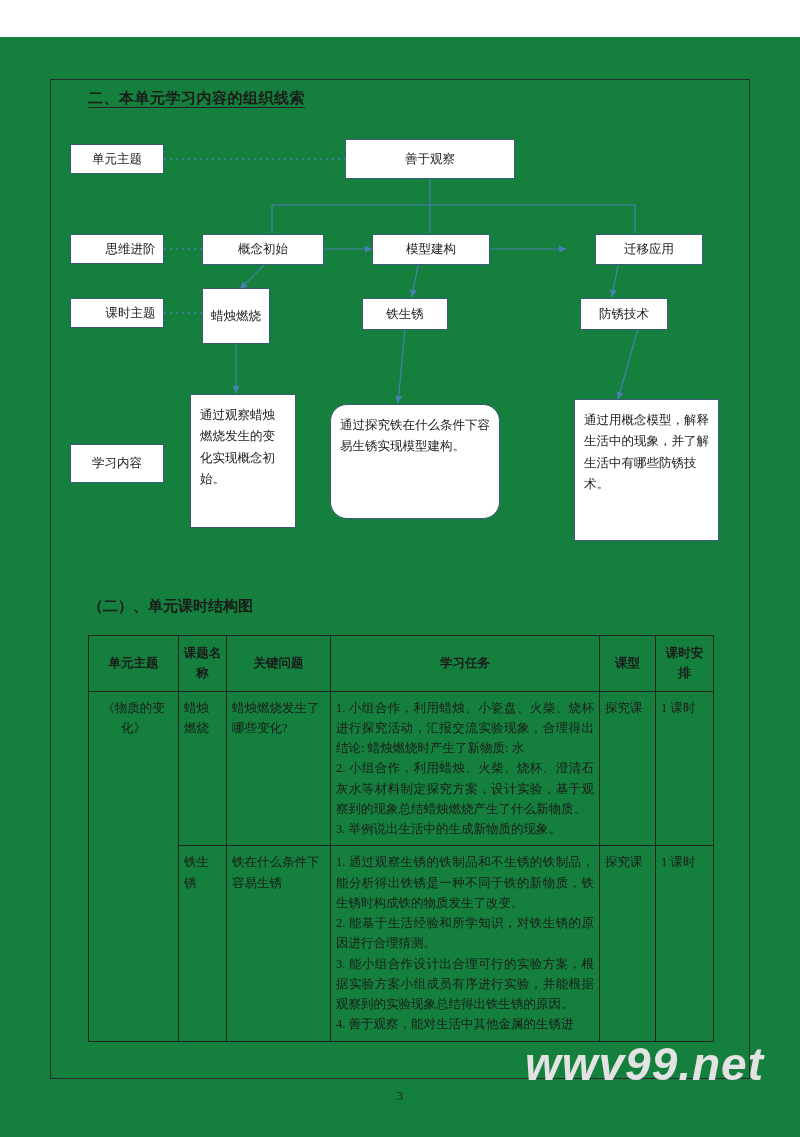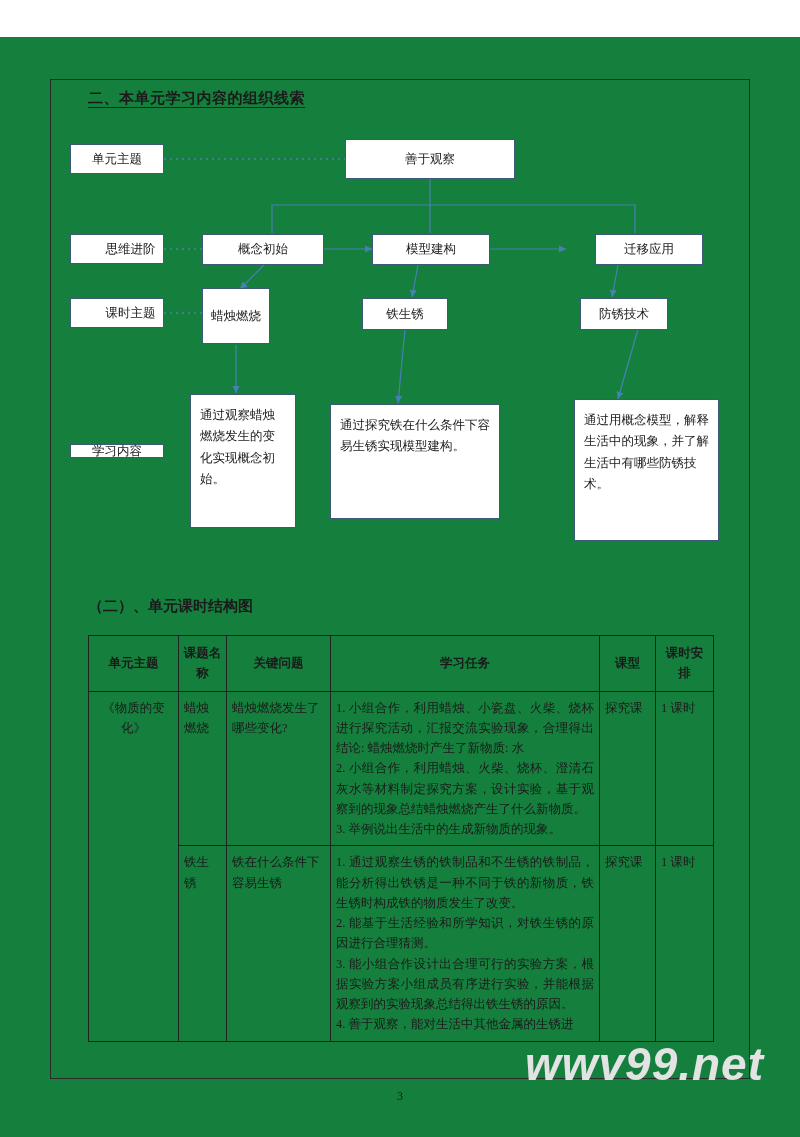--- a/index.html
+++ b/index.html
@@ -201,21 +201,21 @@
 
     <div class="node label-node" style="left:20px; top:27px; width:94px; height:30px;">
       <span>单元主题</span>
     </div>
     <div class="node label-node" style="left:20px; top:117px; width:94px; height:30px;padding-left:32px;">
       <span>思维进阶</span>
     </div>
     <div class="node label-node" style="left:20px; top:181px; width:94px; height:30px;padding-left:32px;">
       <span>课时主题</span>
     </div>
-    <div class="node label-node" style="left:20px; top:327px; width:94px; height:14px;">
+    <div class="node label-node" style="left:20px; top:327px; width:94px; height:39px;">
       <span>学习内容</span>
     </div>
 
     <div class="node" style="left:295px; top:22px; width:170px; height:40px;">
       <span>善于观察</span>
     </div>
 
     <div class="node" style="left:152px; top:117px; width:122px; height:31px;">
       <span>概念初始</span>
     </div>
@@ -232,21 +232,21 @@
     <div class="node" style="left:312px; top:181px; width:86px; height:32px;">
       <span>铁生锈</span>
     </div>
     <div class="node" style="left:530px; top:181px; width:88px; height:32px;">
       <span>防锈技术</span>
     </div>
 
     <div class="node text-box" style="left:140px; top:277px; width:106px; height:134px;">
       <span>通过观察蜡烛燃烧发生的变化实现概念初始。</span>
     </div>
-    <div class="node text-box" style="left:280px; top:287px; width:170px; height:115px;">
+    <div class="node text-box" style="left:280px; top:287px; width:170px; height:115px;border-radius:17px;">
       <span>通过探究铁在什么条件下容易生锈实现模型建构。</span>
     </div>
     <div class="node text-box" style="left:524px; top:282px; width:145px; height:142px;">
       <span>通过用概念模型，解释生活中的现象，并了解生活中有哪些防锈技术。</span>
     </div>
 
   </div>
 
   <div class="sub-heading">（二）、单元课时结构图</div>
 

